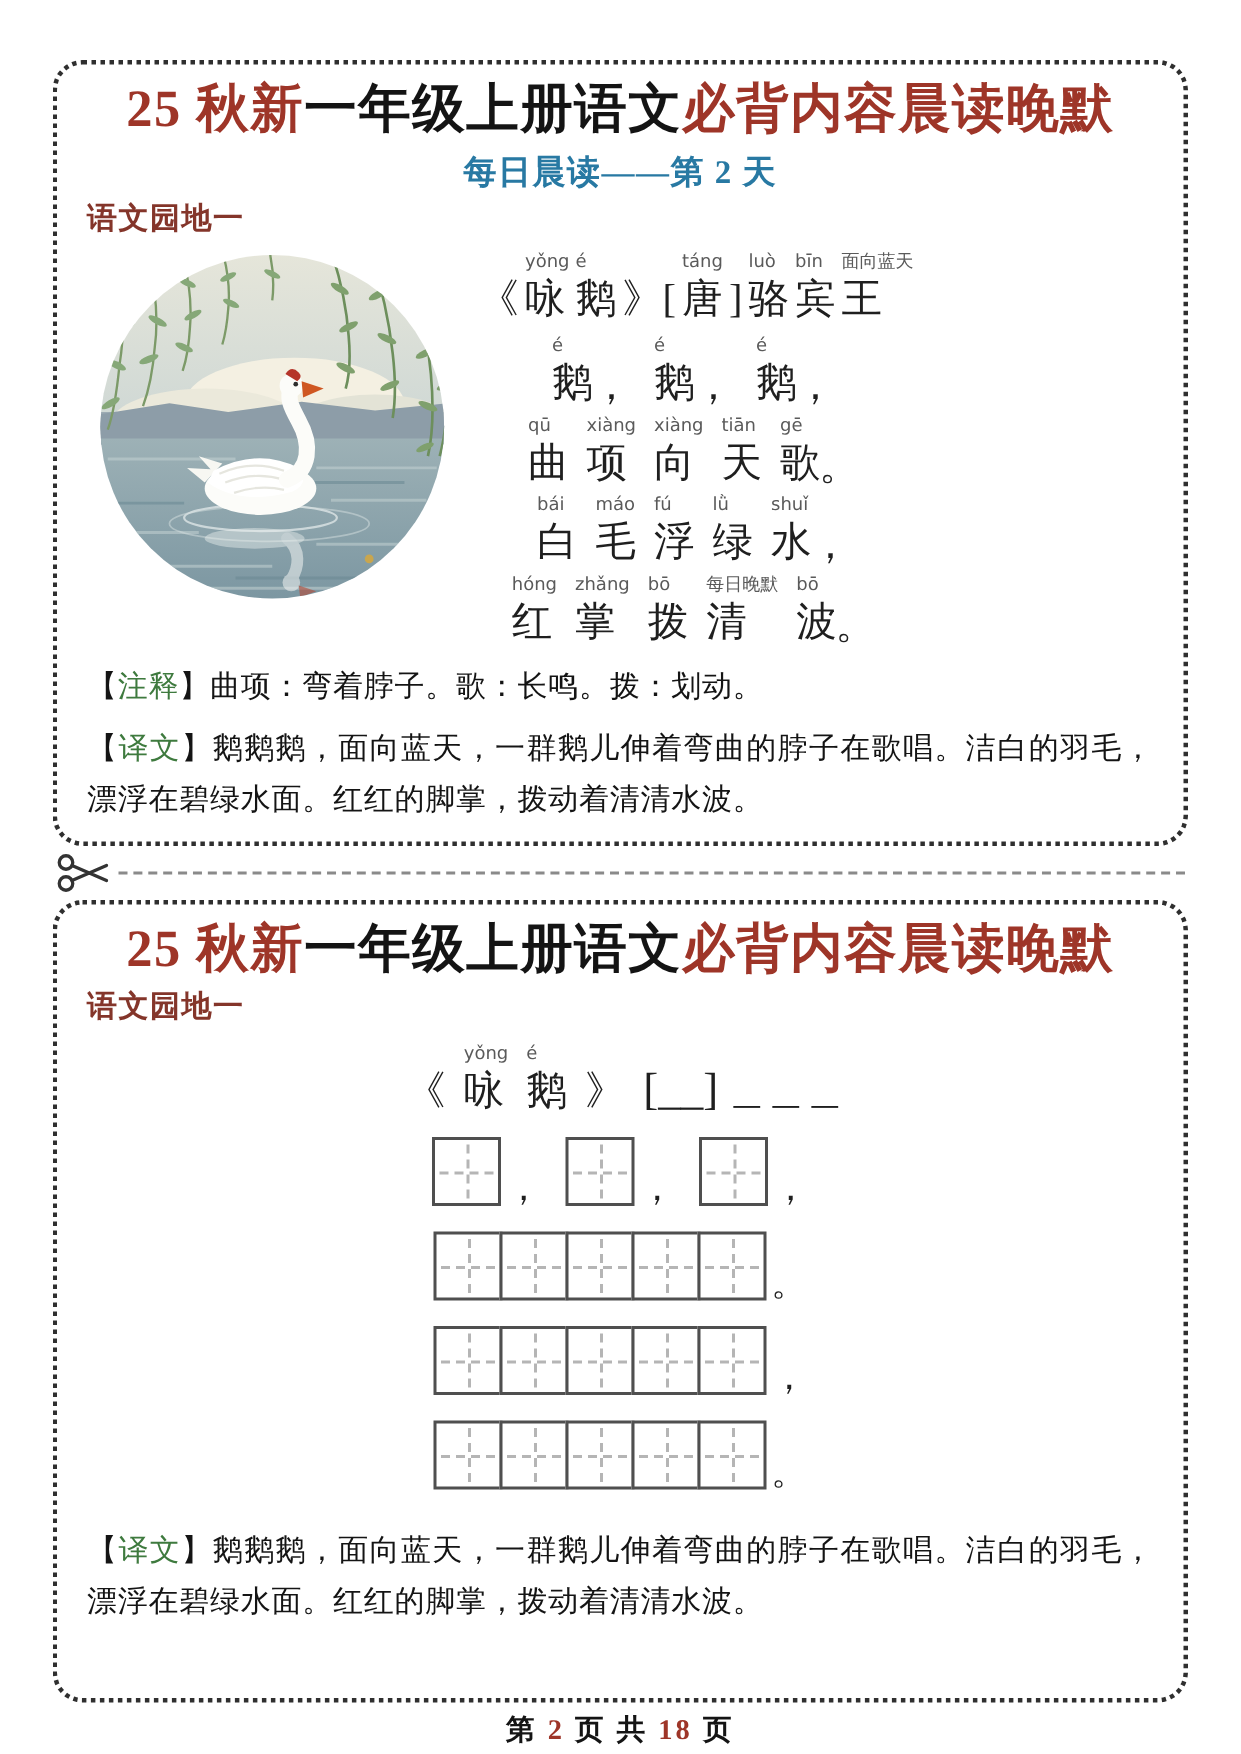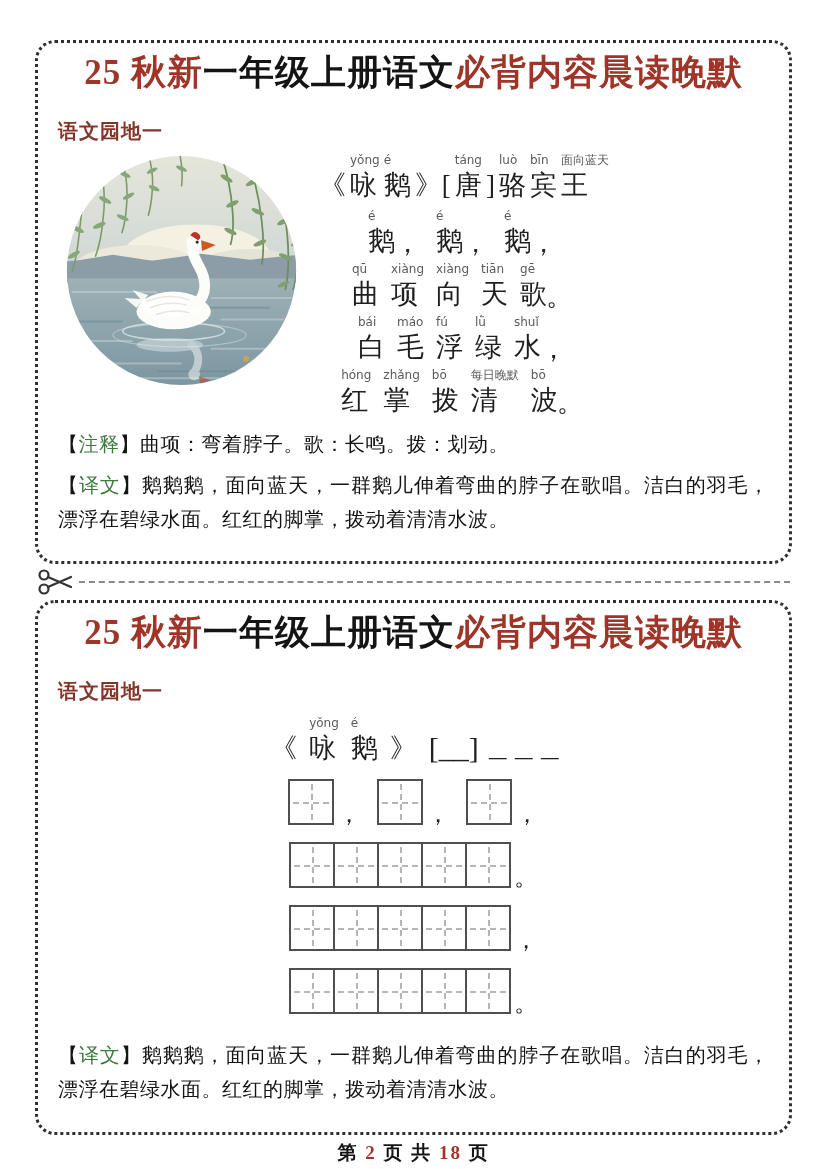--- a/index.html
+++ b/index.html
@@ -9,21 +9,21 @@
 
   .box { border:3px dotted #2f2f2f; border-radius:20px; padding:8px 20px 10px; background:#fff; }
   .box.morning { min-height:524px; }
   .box.evening { min-height:535px; }
 
   .title { text-align:center; font-size:35px; font-weight:bold; letter-spacing:1px; line-height:1.25; font-family:"Liberation Serif","DejaVu Serif",serif; }
   .c-red { color:var(--red,#9e3528); }
   .c-black { color:#141414;text-align:right; }
   .c-green { color:var(--green,#3e7a3e); }
   .subtitle { text-align:center; font-size:22px; font-weight:bold; color:var(--teal,#2879a3); margin-top:5px; letter-spacing:1px; }
-  .unit { font-size:20px; font-weight:bold; color:var(--unit,#84352a); margin-top:23px; letter-spacing:1px; }
+  .unit { font-size:20px; font-weight:bold; color:var(--unit,#84352a); margin-top:2px; letter-spacing:1px; }
 
   .content-row { display:flex; align-items:flex-start; margin-top:4px; min-height:248px; }
   .illus { flex:0 0 auto; width:235px; height:235px; margin:4px 0 0 6px; }
 
   .poem { flex:1 1 auto; display:flex; flex-direction:column; align-items:center; margin-left:0px; max-width:330px; }
   .poem-line { display:flex; align-items:flex-end; justify-content:center; margin:3px 0; }
   .seg { display:inline-flex; flex-direction:column; margin:0 6px; }
   .poem-title .seg { margin:0 2px; }
   .seg .py { font-family:"DejaVu Sans","Liberation Sans",sans-serif; font-size:12px; color:#5a5a5a; height:16px; line-height:16px; white-space:nowrap; }
   .seg .hz { font-size:27px; line-height:34px; }
@@ -54,20 +54,21 @@
 
   .footer { text-align:center; font-size:19px; font-weight:bold; letter-spacing:2px; margin-top:5px; }
 </style>
 </head>
 <body>
 
 <div class="page">
 
   <section class="box morning">
     <h1 class="title"><span class="c-red">25 秋新</span><span class="c-black">一年级上册语文</span><span class="c-red">必背内容晨读晚默</span></h1>
+    <div class="subtitle">每日晨读——第 2 天</div>
     <div class="unit">语文园地一</div>
 
     <div class="content-row">
       <div class="illus">
         <svg width="235" height="235" viewBox="0 0 240 240">
           <defs>
             <clipPath id="circ">
                 <circle cx="120" cy="120" r="117"></circle>
               </clipPath>
             <linearGradient id="sky" x1="0" y1="0" x2="0" y2="1">

